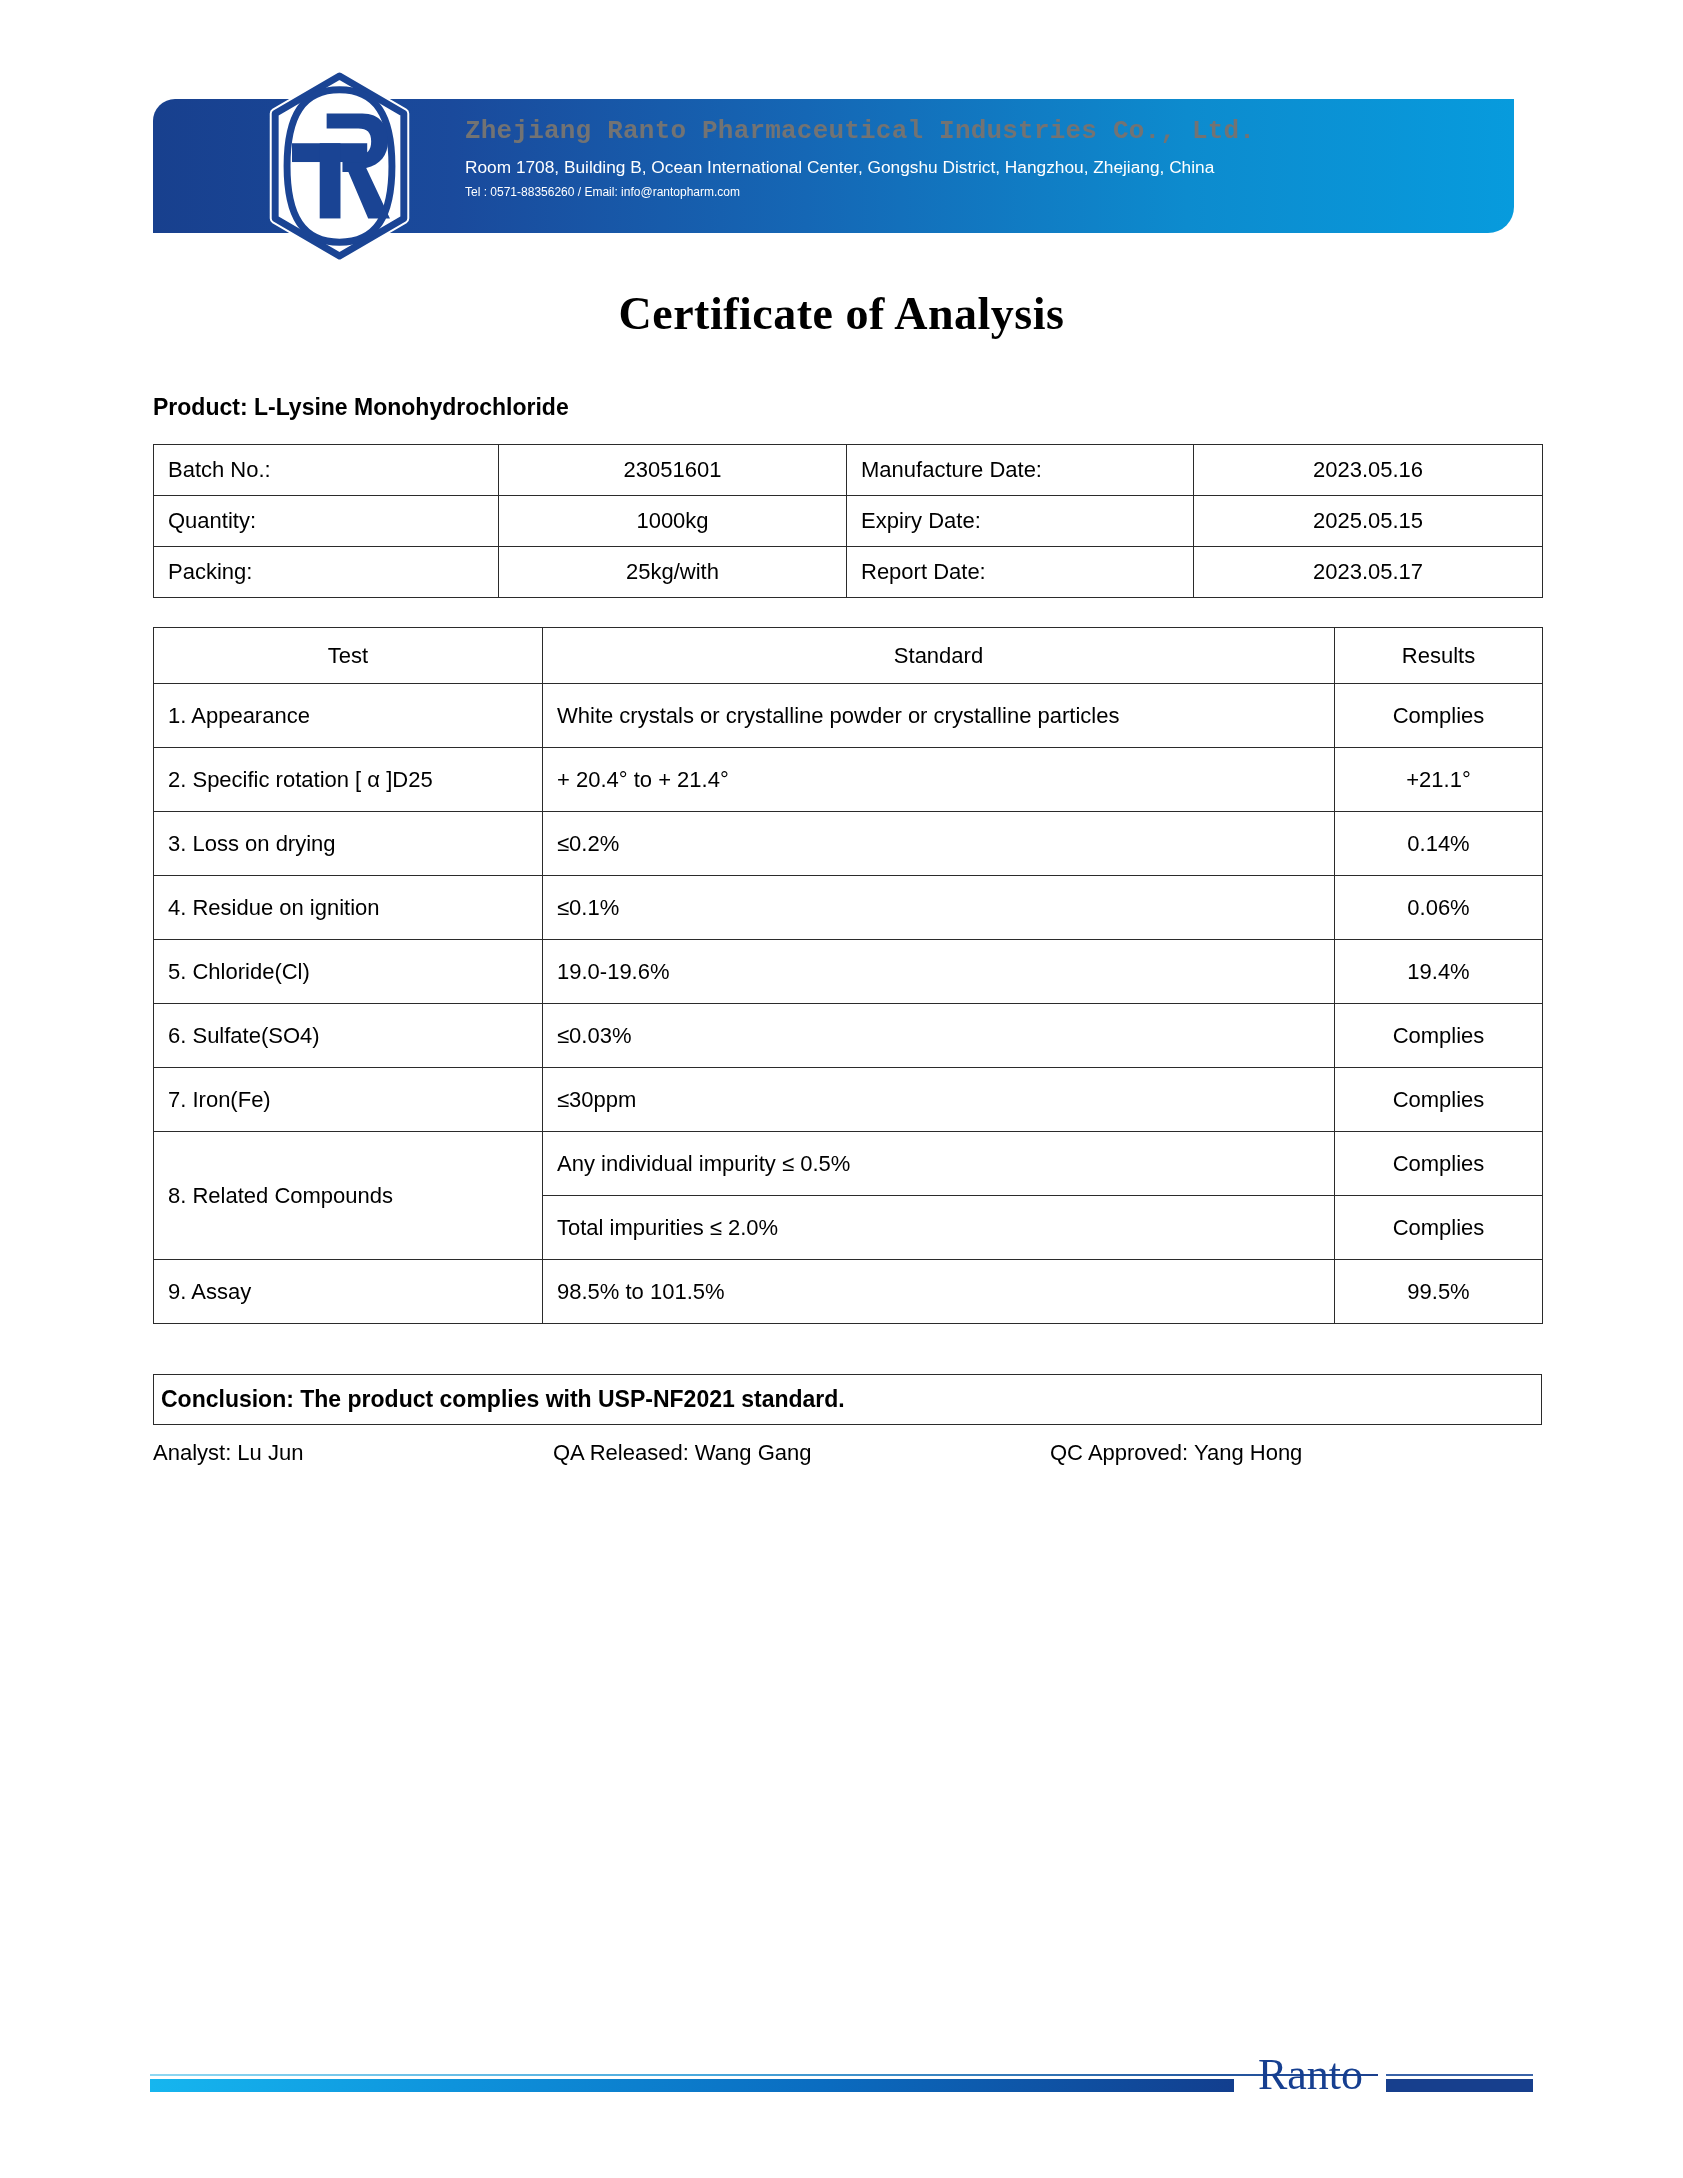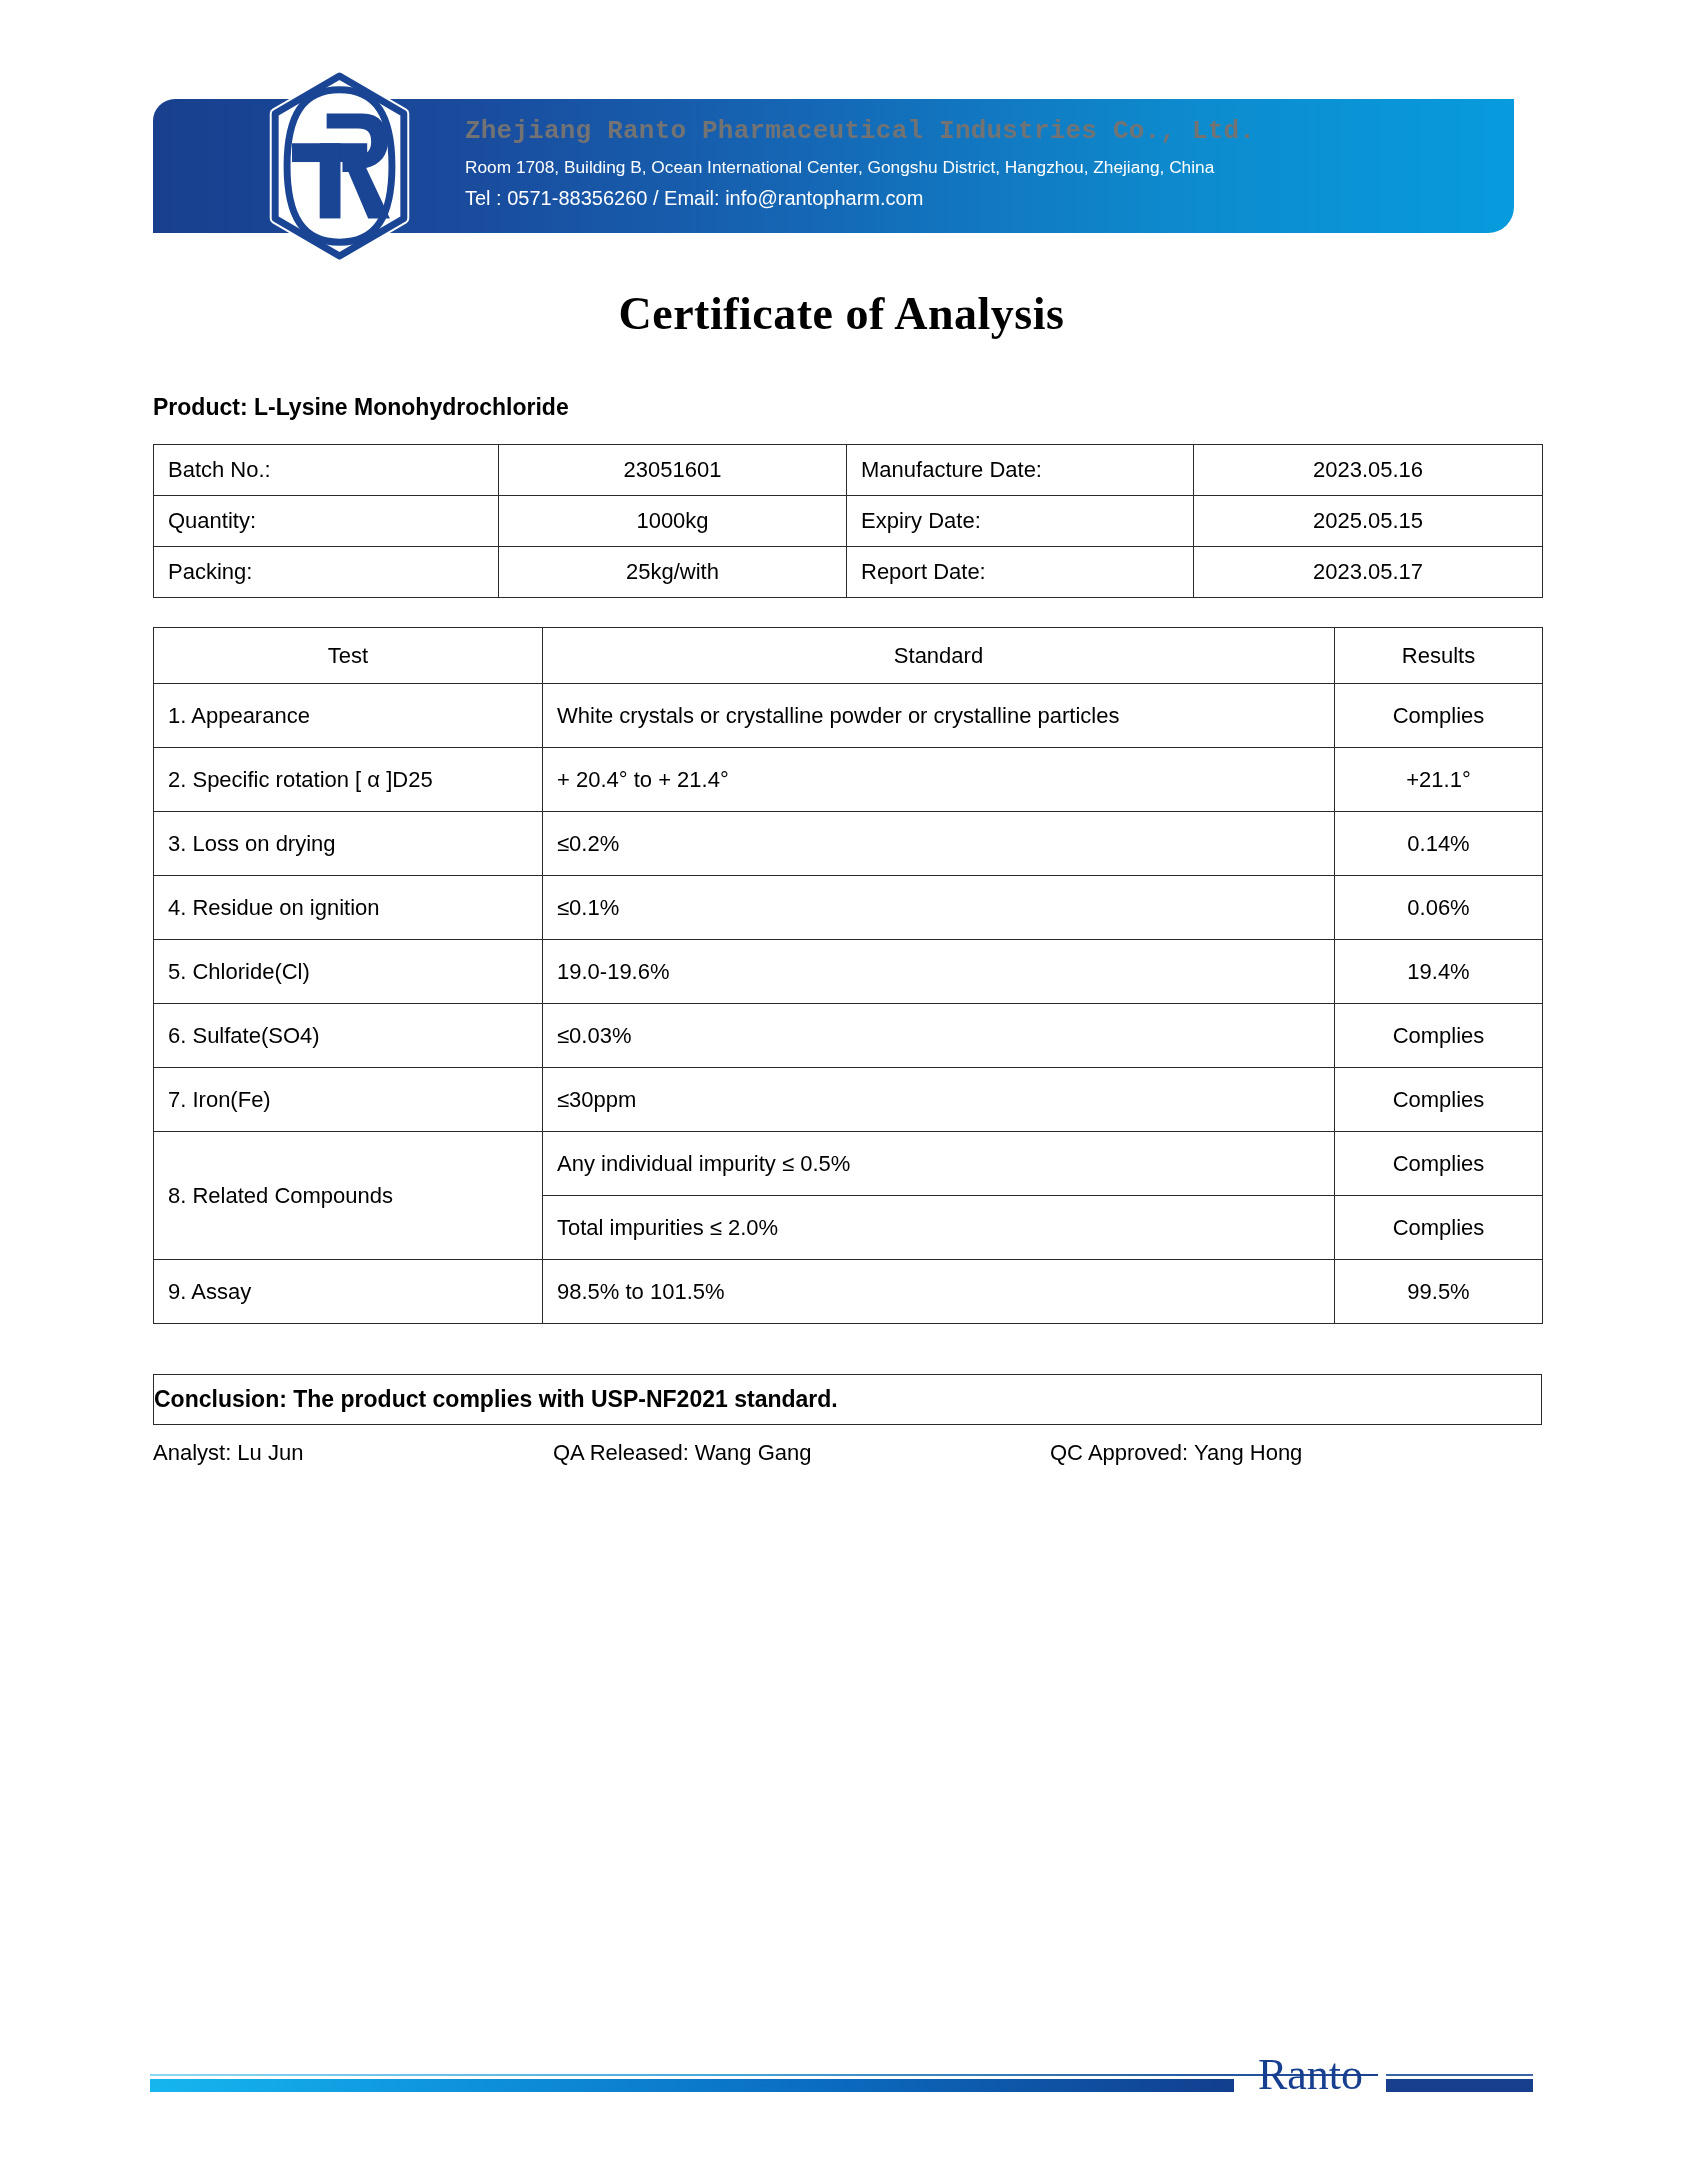--- a/index.html
+++ b/index.html
@@ -51,21 +51,21 @@
   .company-addr {
     font-family: "Liberation Sans", sans-serif;
     font-size: 17.3px;
     color: #ffffff;
     margin-top: 10px;
     line-height: 1.5;
     white-space: nowrap;
   }
   .company-contact {
     font-family: "Liberation Sans", sans-serif;
-    font-size: 20px;
+    font-size: 12px;
     color: #ffffff;
     margin-top: 2px;
     line-height: 1.5;
     white-space: nowrap;
   }
 
   
   .logo {
     position: absolute;
     left: 265px;
@@ -152,21 +152,21 @@
   .conclusion {
     position: absolute;
     left: 153px;
     top: 1374px;
     width: 1389px;
     height: 51px;
     box-sizing: border-box;
     border: 1.5px solid #2b2b2b;
     display: flex;
     align-items: center;
-    padding-left: 0;
+    padding-left: 7px;
     font-family: "Liberation Sans", sans-serif;
     font-weight: bold;
     font-size: 23px;
     color: #000000;
   }
 
   
   .signatures {
     position: absolute;
     left: 153px;

